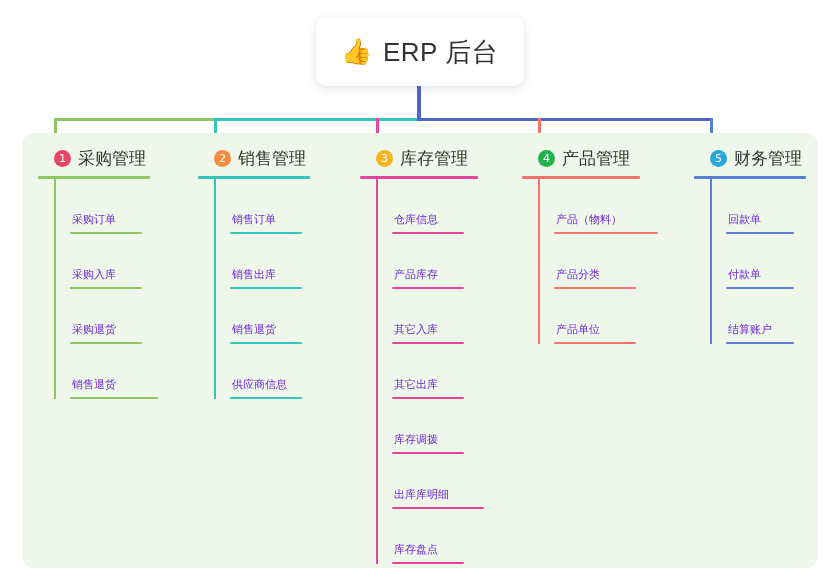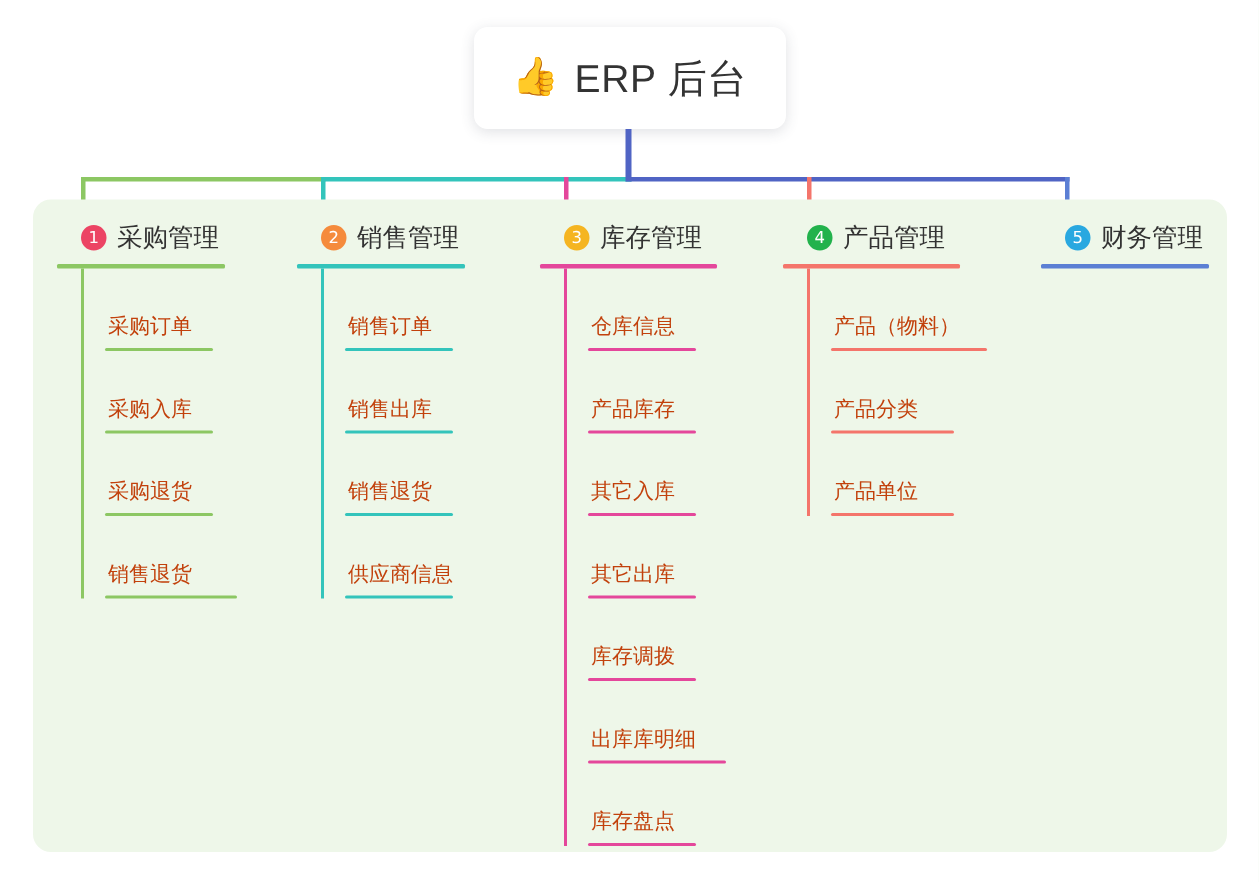--- a/index.html
+++ b/index.html
@@ -115,22 +115,22 @@
   .leaf {
     position: relative;
     height: 55px;
     box-sizing: border-box;
     padding-left: 16px;
     display: flex;
     flex-direction: column;
     justify-content: flex-end;
   }
   .leaf-label {
-    font-size: 14px;
-    color: #c2410c;
+    font-size: 11px;
+    color: #6d28d9;
     white-space: nowrap;
     padding-bottom: 5px;
     padding-left: 2px;
   }
   .leaf-rule {
     height: 2px;
     border-radius: 1px;
   }
 </style>
 </head>
@@ -269,16 +269,31 @@
             <div class="leaf-rule" style="width: 82px; background: rgb(244, 117, 107);"></div>
           </div>
         </div>
       </div>
       <div class="column" style="left: 694px;">
         <div class="col-head">
           <span class="badge" style="background: rgb(41, 168, 224);">5</span>
           <span class="col-title">财务管理</span>
         </div>
         <div class="col-rule" style="width: 112px; margin-left: 0px; background: rgb(91, 127, 212);"></div>
+        <div class="leaves">
+          <div class="spine" style="background: rgb(91, 127, 212); height: 165px;"></div>
+          <div class="leaf">
+            <div class="leaf-label">回款单</div>
+            <div class="leaf-rule" style="width: 68px; background: rgb(91, 127, 212);"></div>
+          </div>
+          <div class="leaf">
+            <div class="leaf-label">付款单</div>
+            <div class="leaf-rule" style="width: 68px; background: rgb(91, 127, 212);"></div>
+          </div>
+          <div class="leaf">
+            <div class="leaf-label">结算账户</div>
+            <div class="leaf-rule" style="width: 68px; background: rgb(91, 127, 212);"></div>
+          </div>
+        </div>
       </div>
     </div>
 
 </div>
 
 </body></html>

